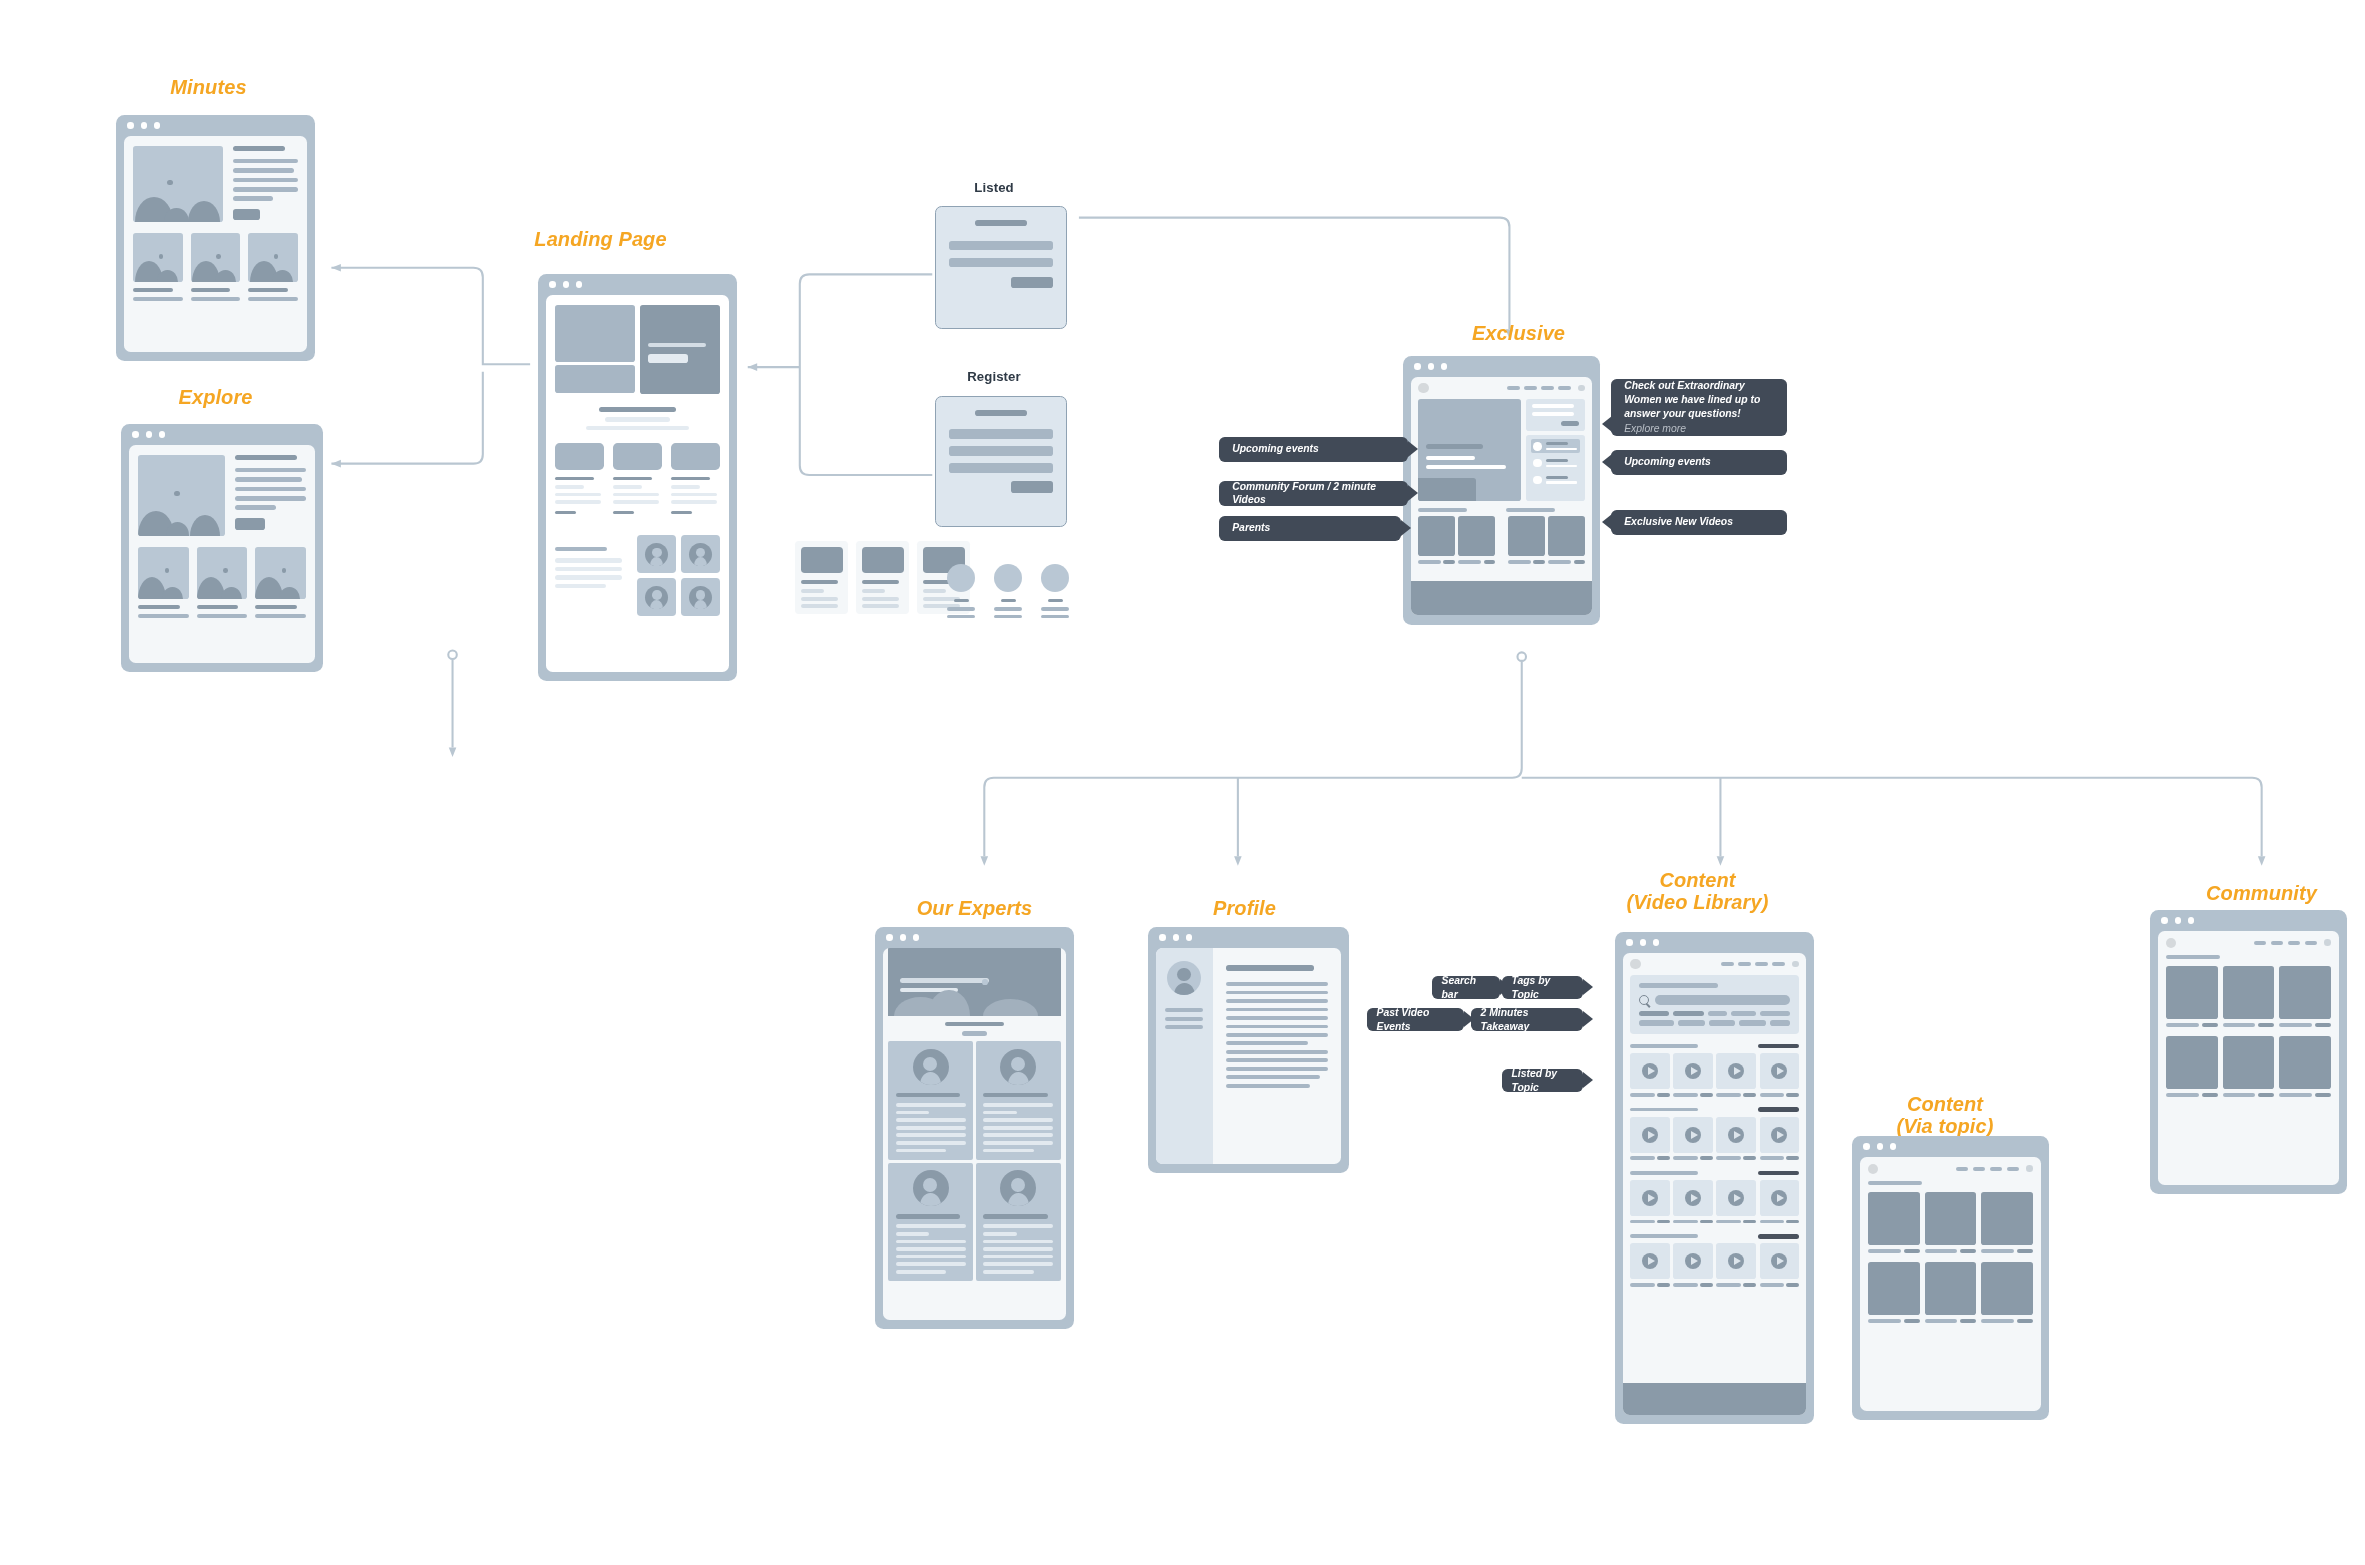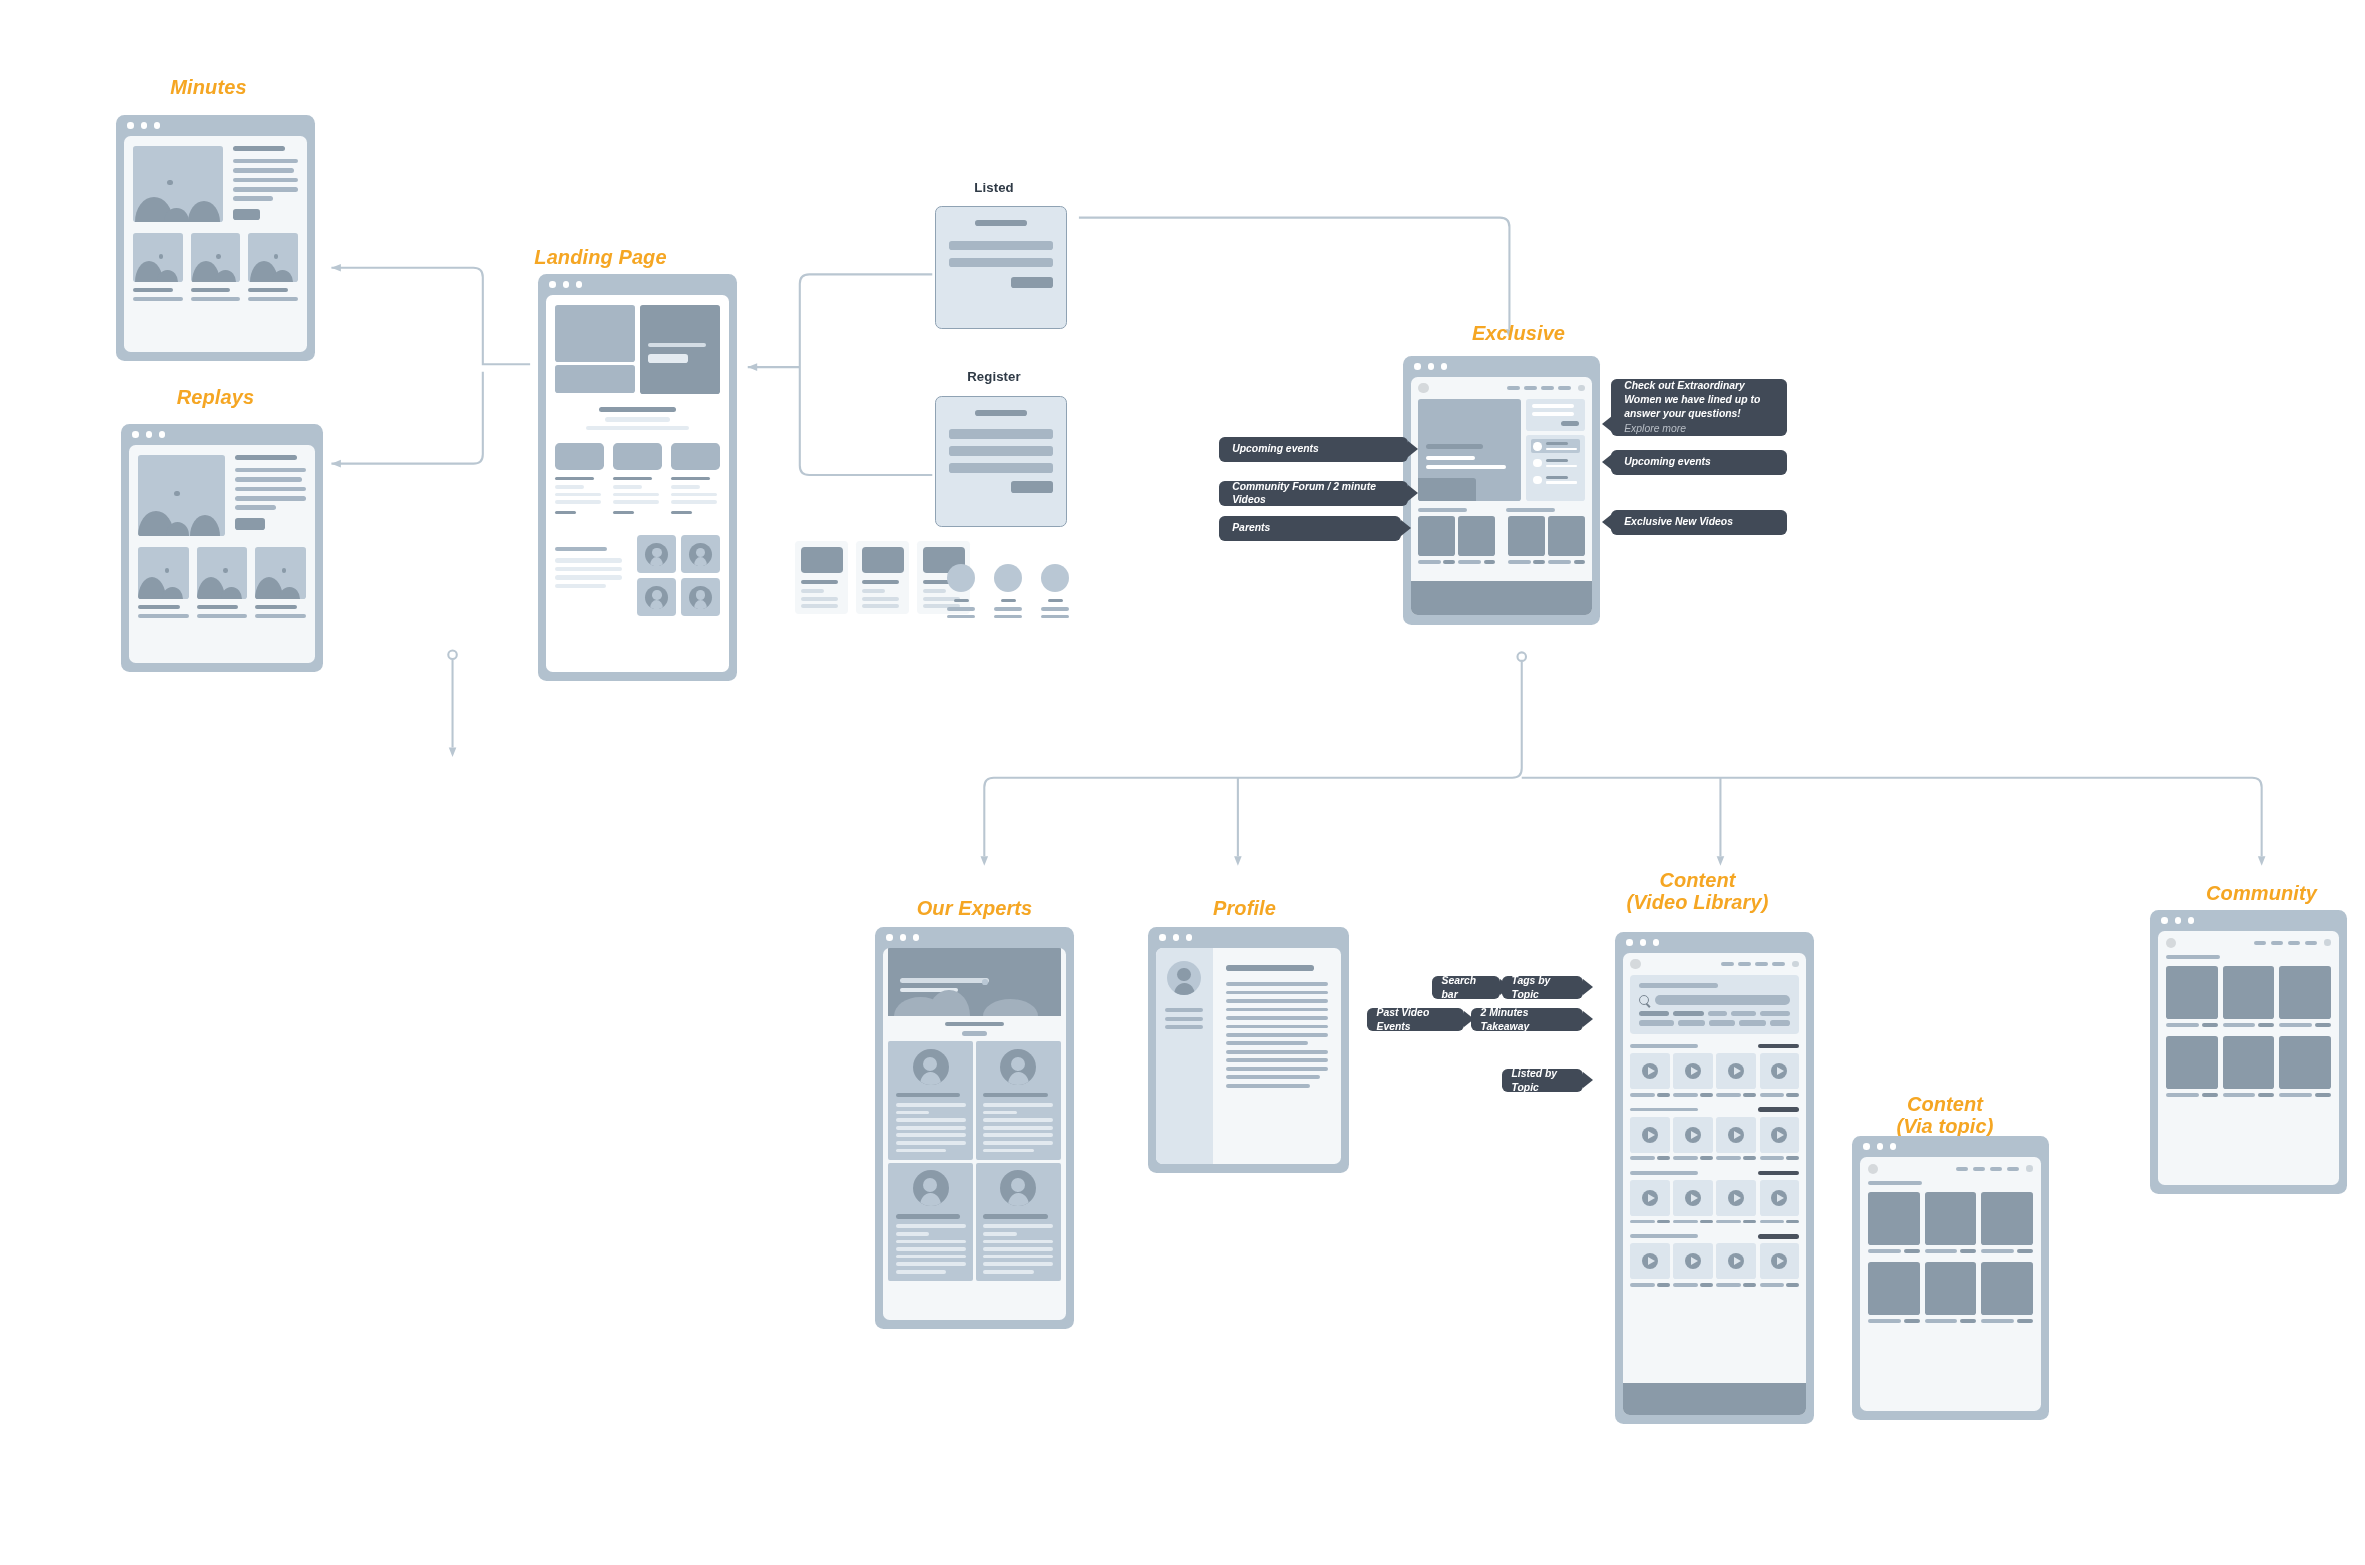--- a/index.html
+++ b/index.html
@@ -161,21 +161,21 @@
             <div class="m1" style="width:28px;height:21px;left:1.9px;bottom:0;"></div>
             <div class="m2" style="width:21px;height:12.3px;left:24px;bottom:0;"></div>
           </div>
           <div class="blk dk" style="height:4.7px;width:80%;margin-top:5.7px;"></div>
           <div class="blk md" style="height:3.8px;width:100%;margin-top:4.7px;"></div>
         </div>
       </div>
     </div>
   </div>
 
-  <div class="title" style="left:121px;top:386px;width:189px;">Replays</div>
+  <div class="title" style="left:121px;top:386px;width:189px;">Explore</div>
   <div class="win" style="left:121px;top:424px;width:202px;height:248px;">
     <div class="bar">
       <span class="dot"></span>
       <span class="dot"></span>
       <span class="dot"></span>
     </div>
     <div class="screen" style="height:218px;padding:9.5px;">
       <div class="row" style="gap:9.5px;">
         <div class="photo" style="width:87px;height:81px;">
           <div class="sun" style="width:5.7px;height:5.7px;left:36px;top:36px;"></div>
@@ -218,21 +218,21 @@
             <div class="m1" style="width:28px;height:22px;left:0;bottom:0;"></div>
             <div class="m2" style="width:21px;height:12.3px;left:24px;bottom:0;"></div>
           </div>
           <div class="blk dk" style="height:4.7px;width:82%;margin-top:5.7px;"></div>
           <div class="blk md" style="height:3.8px;width:100%;margin-top:4.7px;"></div>
         </div>
       </div>
     </div>
   </div>
 
-  <div class="title" style="left:487px;top:246px;width:227px;text-align:center;">Landing Page</div>
+  <div class="title" style="left:487px;top:228px;width:227px;text-align:center;">Landing Page</div>
   <div class="win" style="left:538px;top:274px;width:199px;height:407px;">
     <div class="bar">
       <span class="dot"></span>
       <span class="dot"></span>
       <span class="dot"></span>
     </div>
     <div class="screen white" style="height:377px;padding:9.5px;">
       <div class="row" style="gap:4.7px;">
         <div style="flex:1;display:flex;flex-direction:column;gap:3.8px;">
           <div class="blk md" style="height:57px;"></div>

